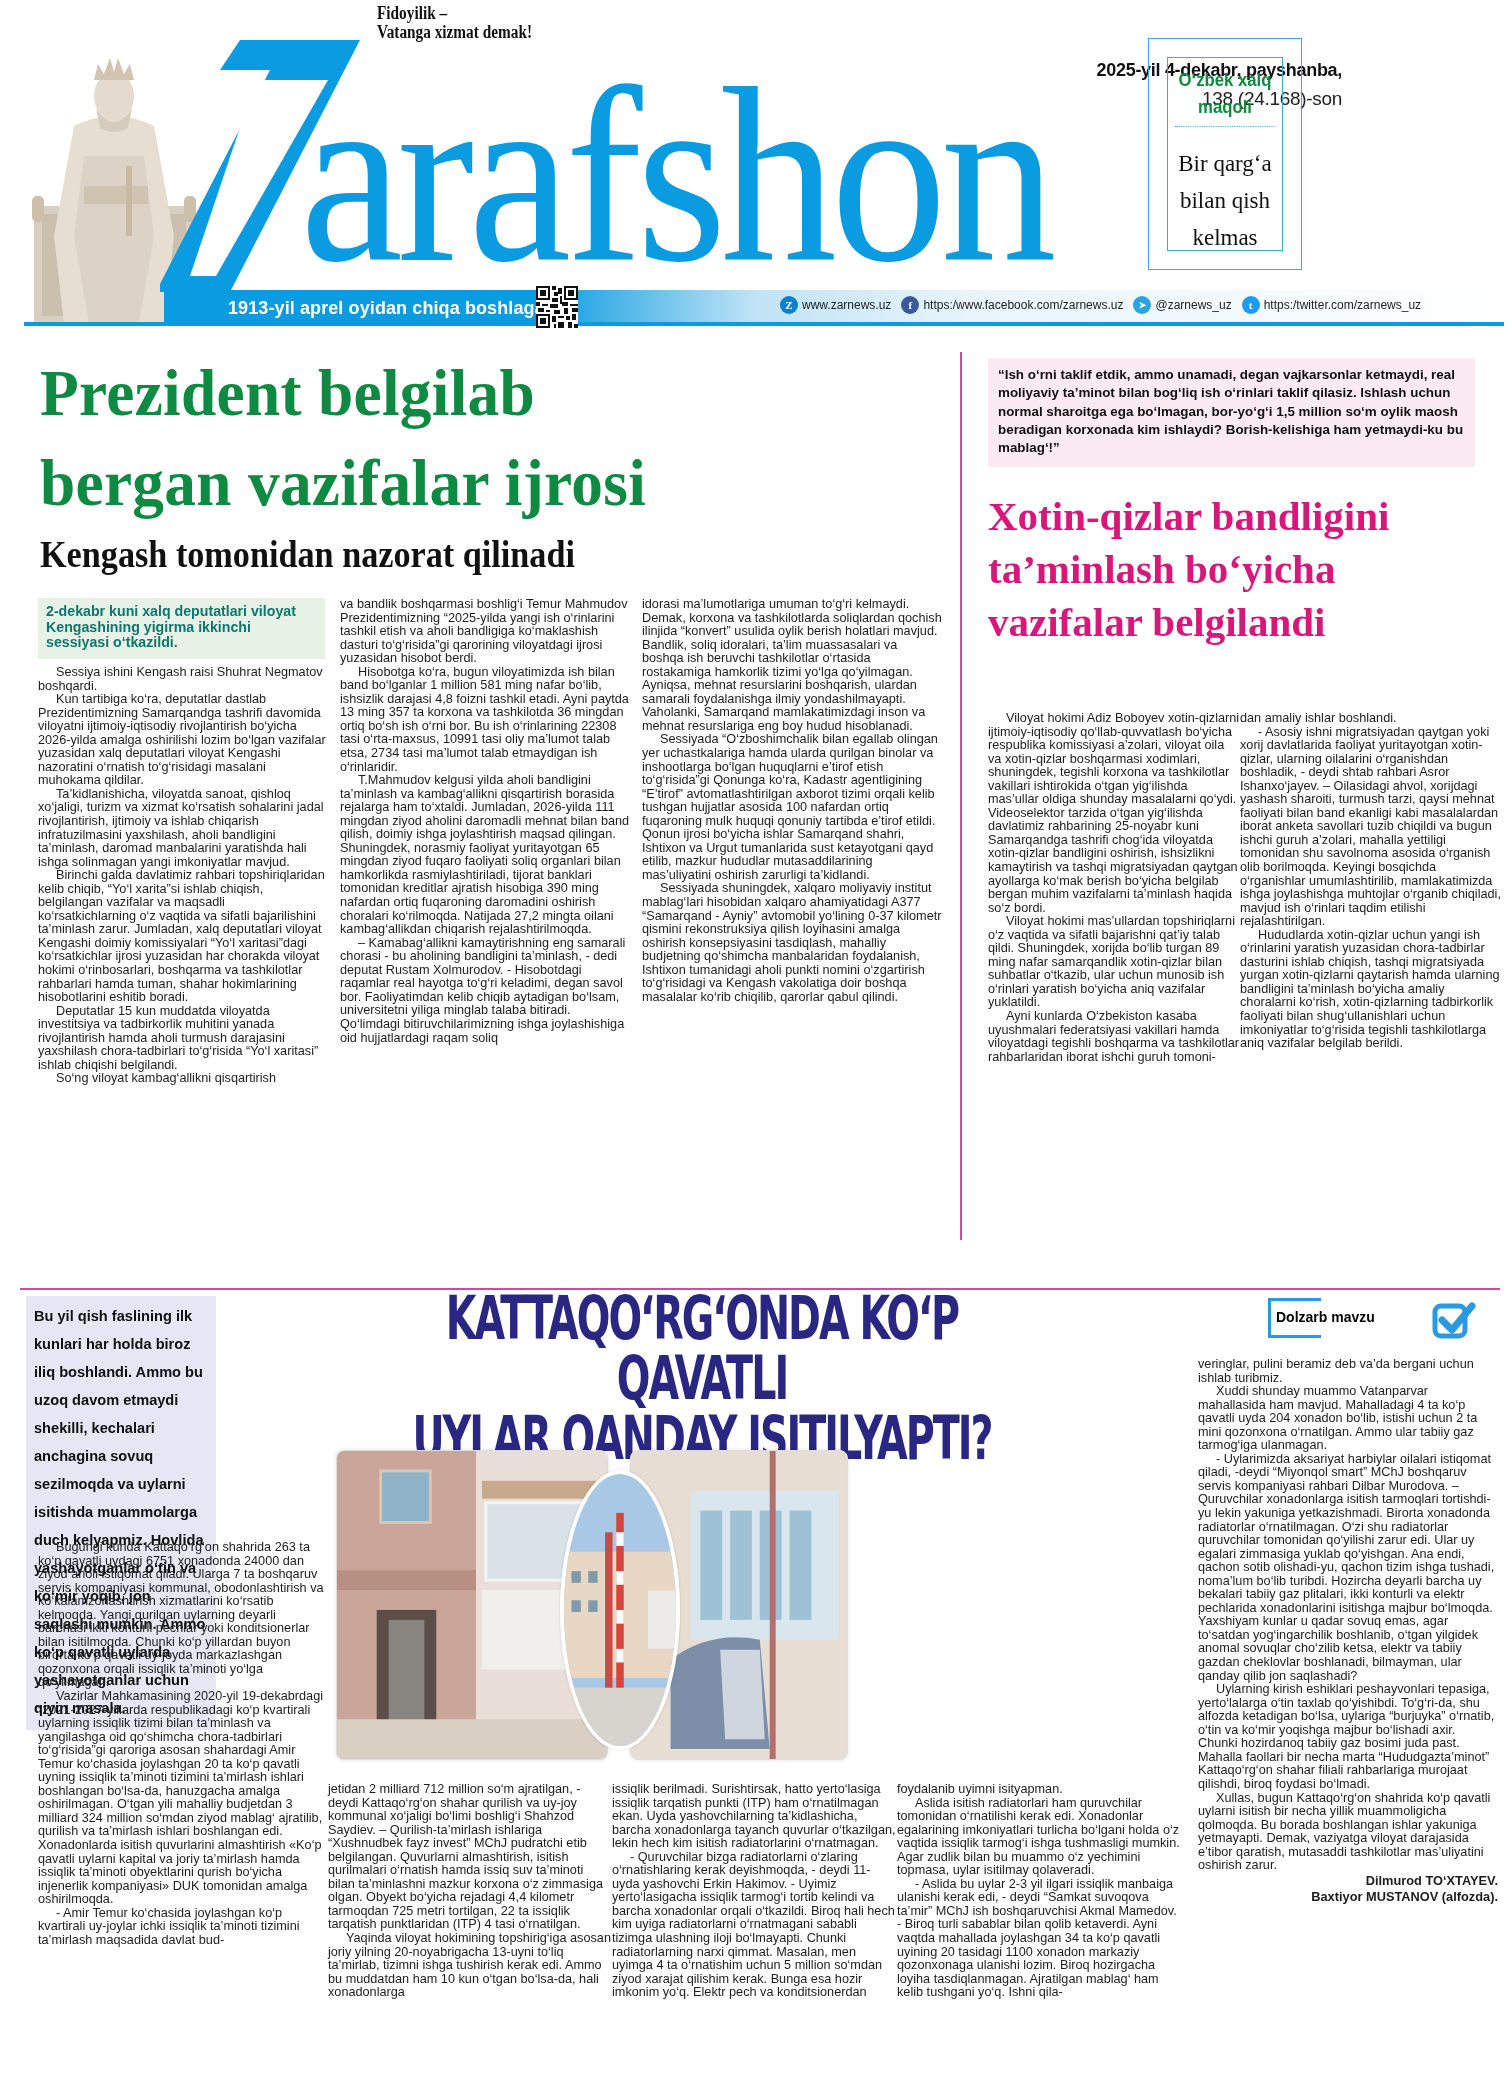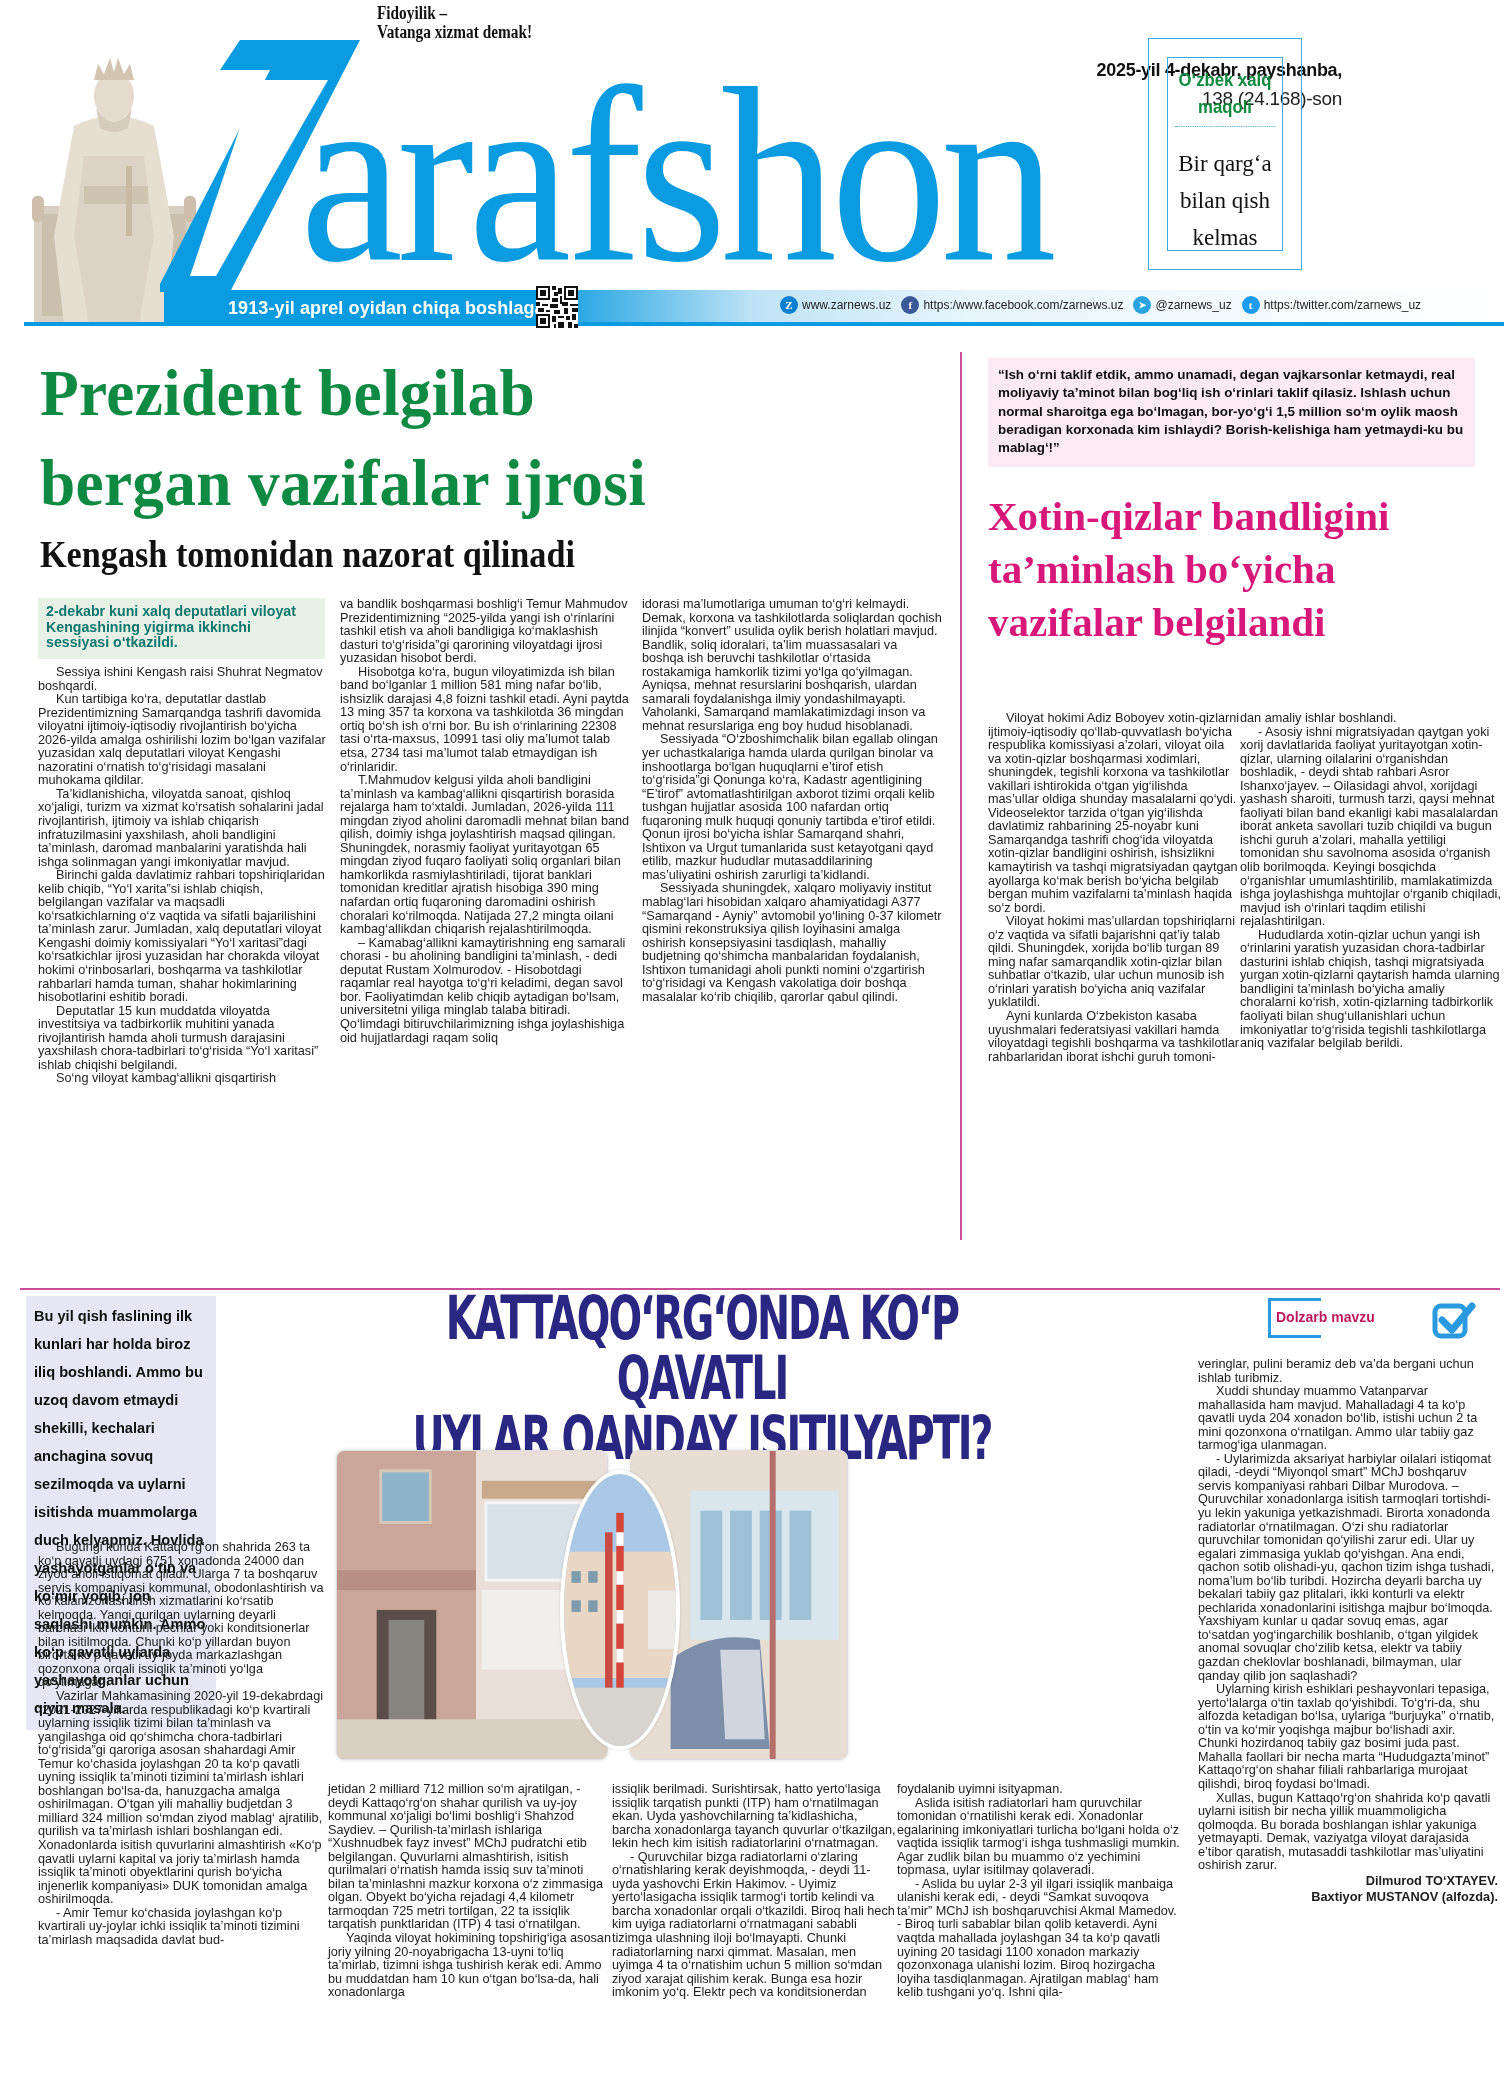--- a/index.html
+++ b/index.html
@@ -59,21 +59,21 @@
 
   
   .bottom-lede { position: absolute; left: 26px; top: 1296px; width: 190px; background: #e6e6f4; padding: 6px 8px 8px 8px;
     font-weight: 700; font-size: 14.6px; line-height: 28px; color: #111; }
   .bottom-title { position: absolute; left: 232px; top: 1288px; width: 940px; text-align: center; font-family: "DejaVu Sans", sans-serif;
     font-weight: 700; color: #2a2783; font-size: 60px; line-height: 60px; letter-spacing: -3px; transform: scaleX(0.66); transform-origin: center top; }
   .tag { position: absolute; left: 1268px; top: 1298px; width: 96px; height: 40px; }
   .tag-bracket { position: absolute; left: 0; top: 0; width: 100%; height: 100%; border-left: 3px solid #2a9ae0; }
   .tag-bracket::before { content: ""; position: absolute; left: 0; top: 0; width: 50px; height: 3px; background: #2a9ae0; }
   .tag-bracket::after { content: ""; position: absolute; left: 0; bottom: 0; width: 50px; height: 3px; background: #2a9ae0; }
-  .tag-label { position: absolute; left: 8px; top: 11px; font-size: 14px; font-weight: 700; color: #be185d; white-space: nowrap; }
+  .tag-label { position: absolute; left: 8px; top: 11px; font-size: 14px; font-weight: 700; color: #000000; white-space: nowrap; }
   .check-ic { position: absolute; left: 1432px; top: 1300px; width: 44px; height: 40px; }
 
   .photo-wrap { position: absolute; left: 330px; top: 1440px; width: 860px; height: 330px; }
   .photo-l { position: absolute; left: 6px; top: 10px; width: 272px; height: 310px; background: #fff; border: 1px solid #ddd; box-shadow: 0 0 4px rgba(0,0,0,0.12); border-radius: 8px; overflow: hidden; }
   .photo-r { position: absolute; left: 300px; top: 10px; width: 218px; height: 310px; background: #fff; border: 1px solid #ddd; box-shadow: 0 0 4px rgba(0,0,0,0.12); border-radius: 8px; overflow: hidden; }
   .photo-c { position: absolute; left: 230px; top: 30px; width: 120px; height: 280px; border-radius: 50%; border: 4px solid #fff; overflow: hidden; box-shadow: 0 0 3px rgba(0,0,0,0.15); }
 
   .bot-c1 { left: 38px; top: 1541px; width: 288px; }
   .bot-c2 { left: 328px; top: 1783px; width: 285px; }
   .bot-c3 { left: 612px; top: 1783px; width: 285px; }

